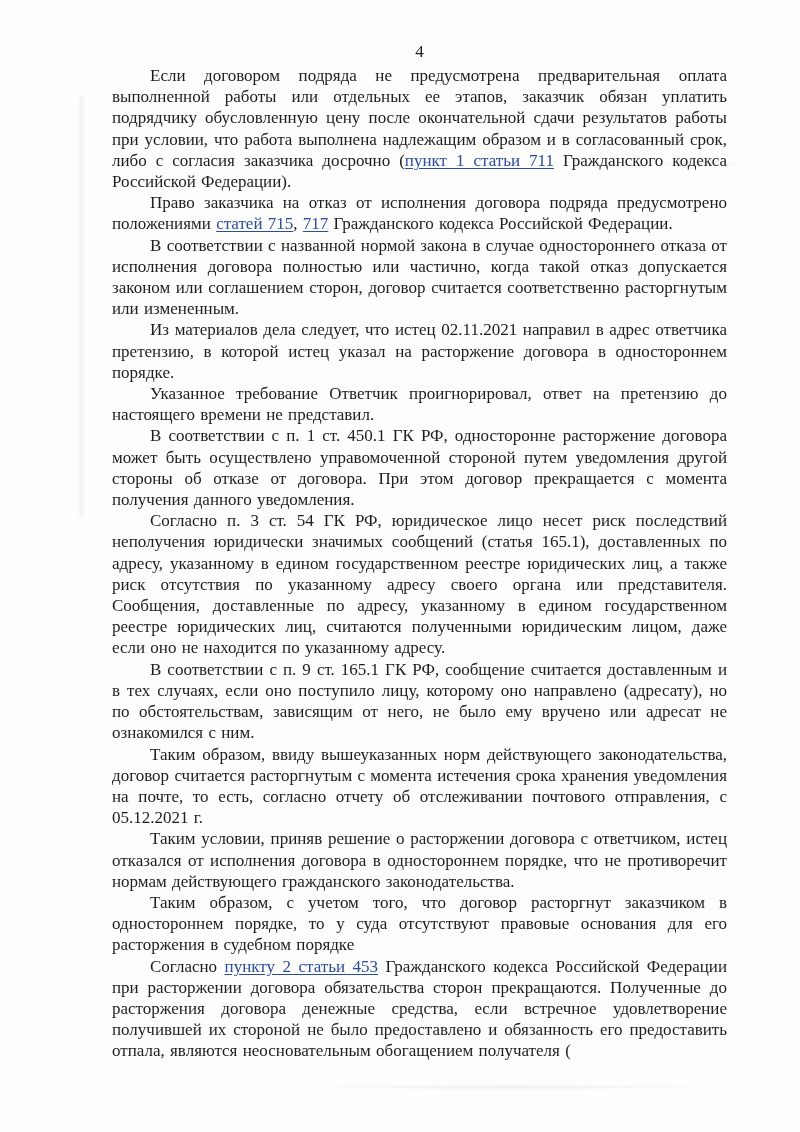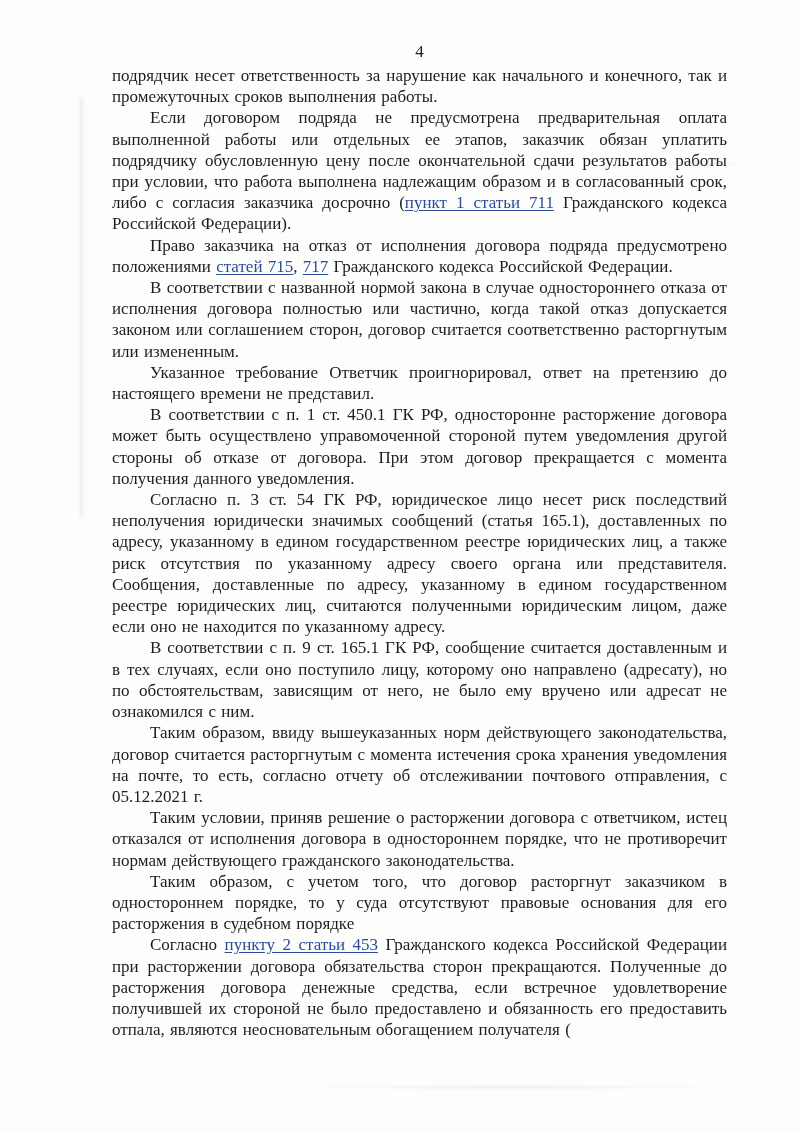--- a/index.html
+++ b/index.html
@@ -68,24 +68,24 @@
 <body>
 
 <div class="page">
   <div class="artifact v-band"></div>
   <div class="artifact smudge-1"></div>
   <div class="artifact smudge-2"></div>
 
   <div class="page-number">4</div>
 
   <div class="content">
-      <p class="no-indent"><span>подрядчик несет ответственность за нарушение как начального и конечного, так и промежуточных сроков выполнения работы.</span></p>
       <p><span>Если договором подряда не предусмотрена предварительная оплата выполненной работы или отдельных ее этапов, заказчик обязан уплатить подрядчику обусловленную цену после окончательной сдачи результатов работы при условии, что работа выполнена надлежащим образом и в согласованный срок, либо с согласия заказчика досрочно (</span><a href="#">пункт 1 статьи 711</a><span> Гражданского кодекса Российской Федерации).</span></p>
       <p><span>Право заказчика на отказ от исполнения договора подряда предусмотрено положениями </span><a href="#">статей 715</a><span>, </span><a href="#">717</a><span> Гражданского кодекса Российской Федерации.</span></p>
       <p><span>В соответствии с названной нормой закона в случае одностороннего отказа от исполнения договора полностью или частично, когда такой отказ допускается законом или соглашением сторон, договор считается соответственно расторгнутым или измененным.</span></p>
+      <p><span>Из материалов дела следует, что истец 02.11.2021 направил в адрес ответчика претензию, в которой истец указал на расторжение договора в одностороннем порядке.</span></p>
       <p><span>Указанное требование Ответчик проигнорировал, ответ на претензию до настоящего времени не представил.</span></p>
       <p><span>В соответствии с п. 1 ст. 450.1 ГК РФ, односторонне расторжение договора может быть осуществлено управомоченной стороной путем уведомления другой стороны об отказе от договора. При этом договор прекращается с момента получения данного уведомления.</span></p>
       <p><span>Согласно п. 3 ст. 54 ГК РФ, юридическое лицо несет риск последствий неполучения юридически значимых сообщений (статья 165.1), доставленных по адресу, указанному в едином государственном реестре юридических лиц, а также риск отсутствия по указанному адресу своего органа или представителя. Сообщения, доставленные по адресу, указанному в едином государственном реестре юридических лиц, считаются полученными юридическим лицом, даже если оно не находится по указанному адресу.</span></p>
       <p><span>В соответствии с п. 9 ст. 165.1 ГК РФ, сообщение считается доставленным и в тех случаях, если оно поступило лицу, которому оно направлено (адресату), но по обстоятельствам, зависящим от него, не было ему вручено или адресат не ознакомился с ним.</span></p>
       <p><span>Таким образом, ввиду вышеуказанных норм действующего законодательства, договор считается расторгнутым с момента истечения срока хранения уведомления на почте, то есть, согласно отчету об отслеживании почтового отправления, с 05.12.2021 г.</span></p>
       <p><span>Таким условии, приняв решение о расторжении договора с ответчиком, истец отказался от исполнения договора в одностороннем порядке, что не противоречит нормам действующего гражданского законодательства.</span></p>
       <p><span>Таким образом, с учетом того, что договор расторгнут заказчиком в одностороннем порядке, то у суда отсутствуют правовые основания для его расторжения в судебном порядке</span></p>
       <p><span>Согласно </span><a href="#">пункту 2 статьи 453</a><span> Гражданского кодекса Российской Федерации при расторжении договора обязательства сторон прекращаются. Полученные до расторжения договора денежные средства, если встречное удовлетворение получившей их стороной не было предоставлено и обязанность его предоставить отпала, являются неосновательным обогащением получателя (</span></p>
     </div>
 </div>

